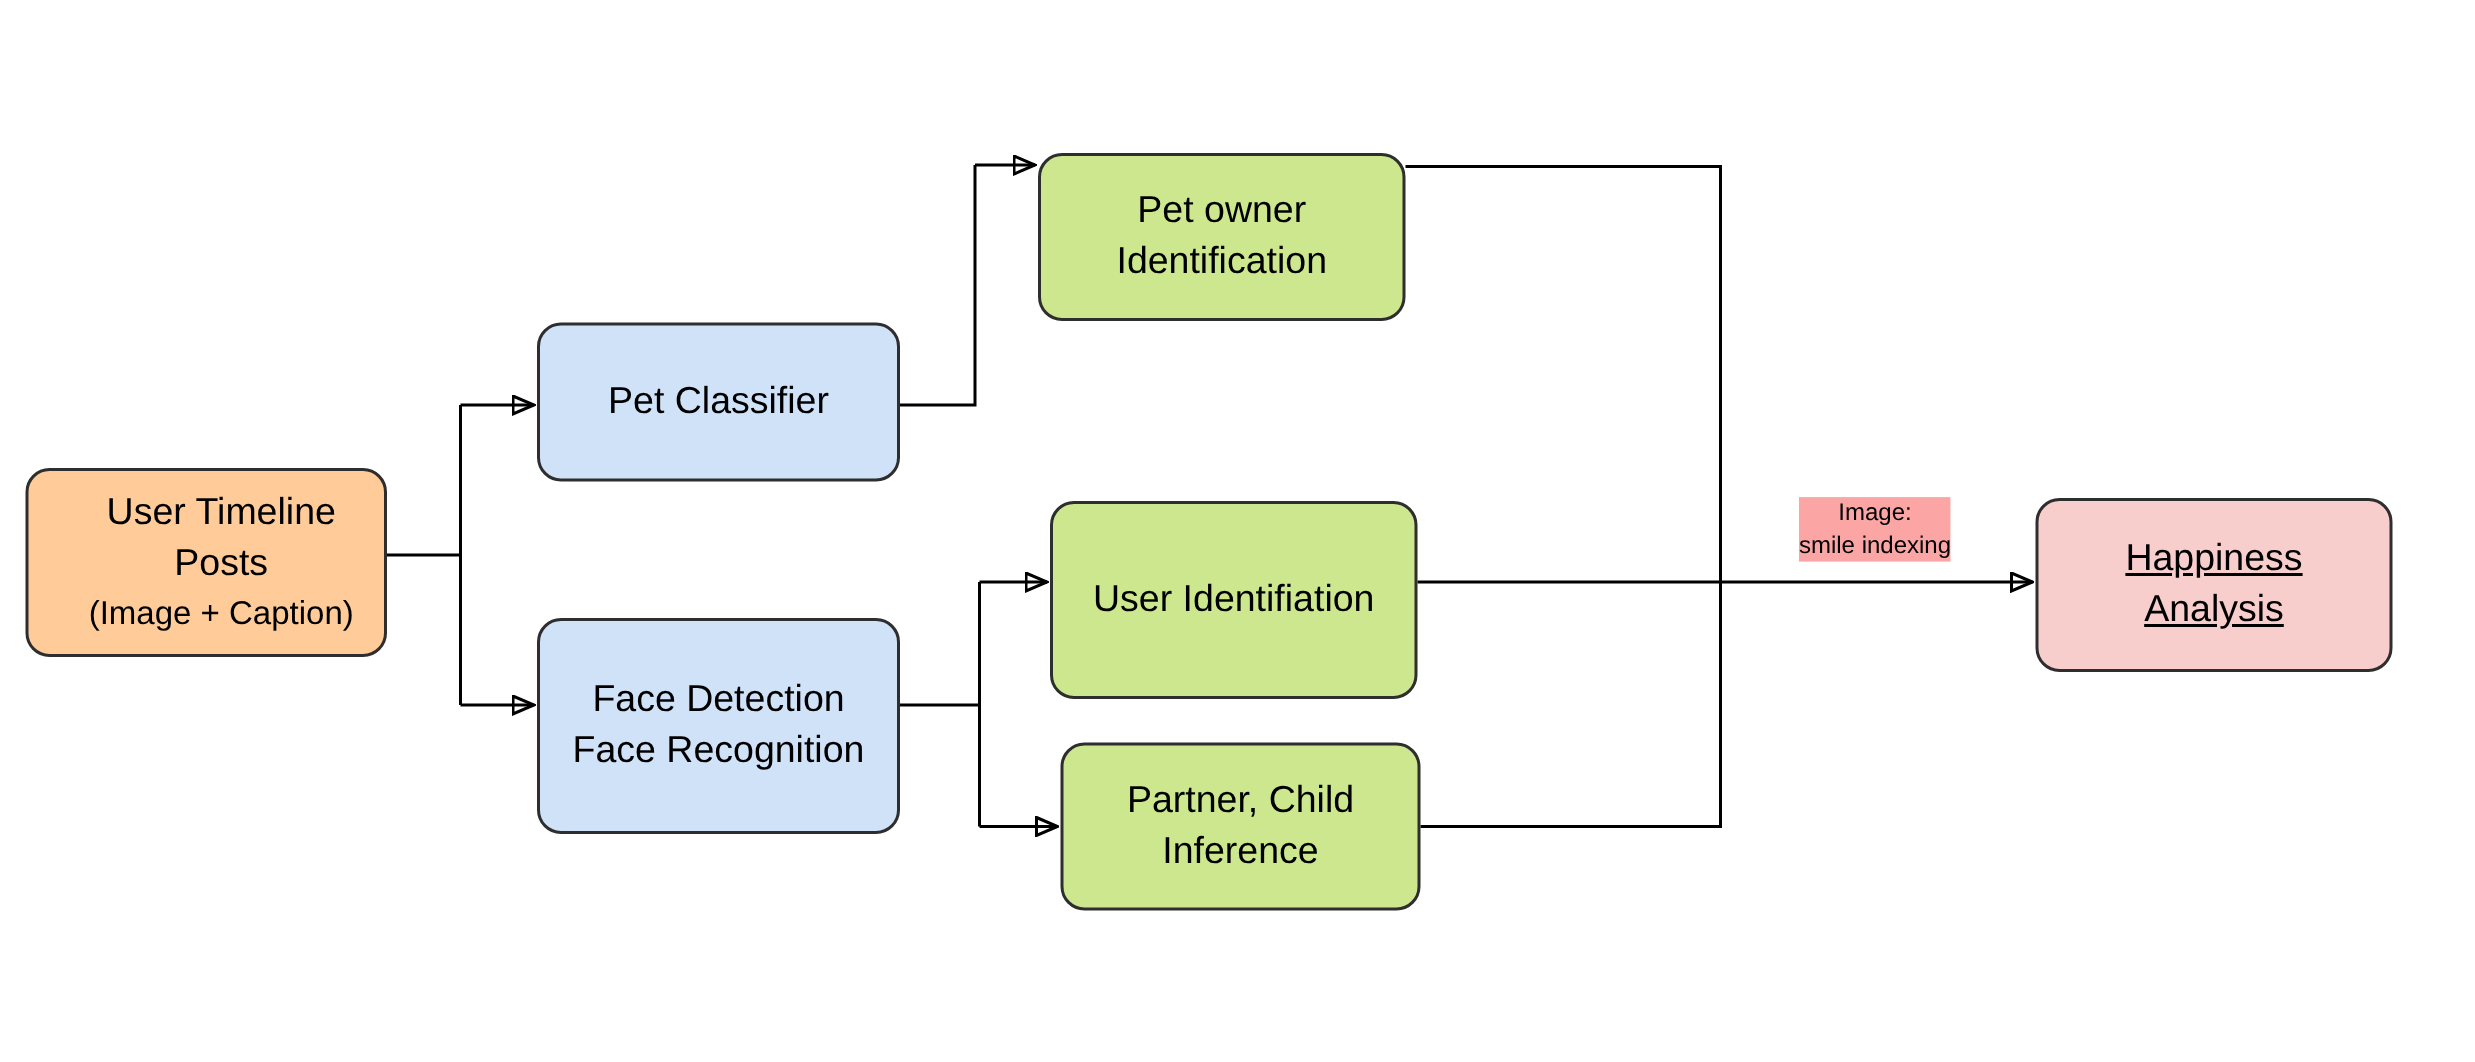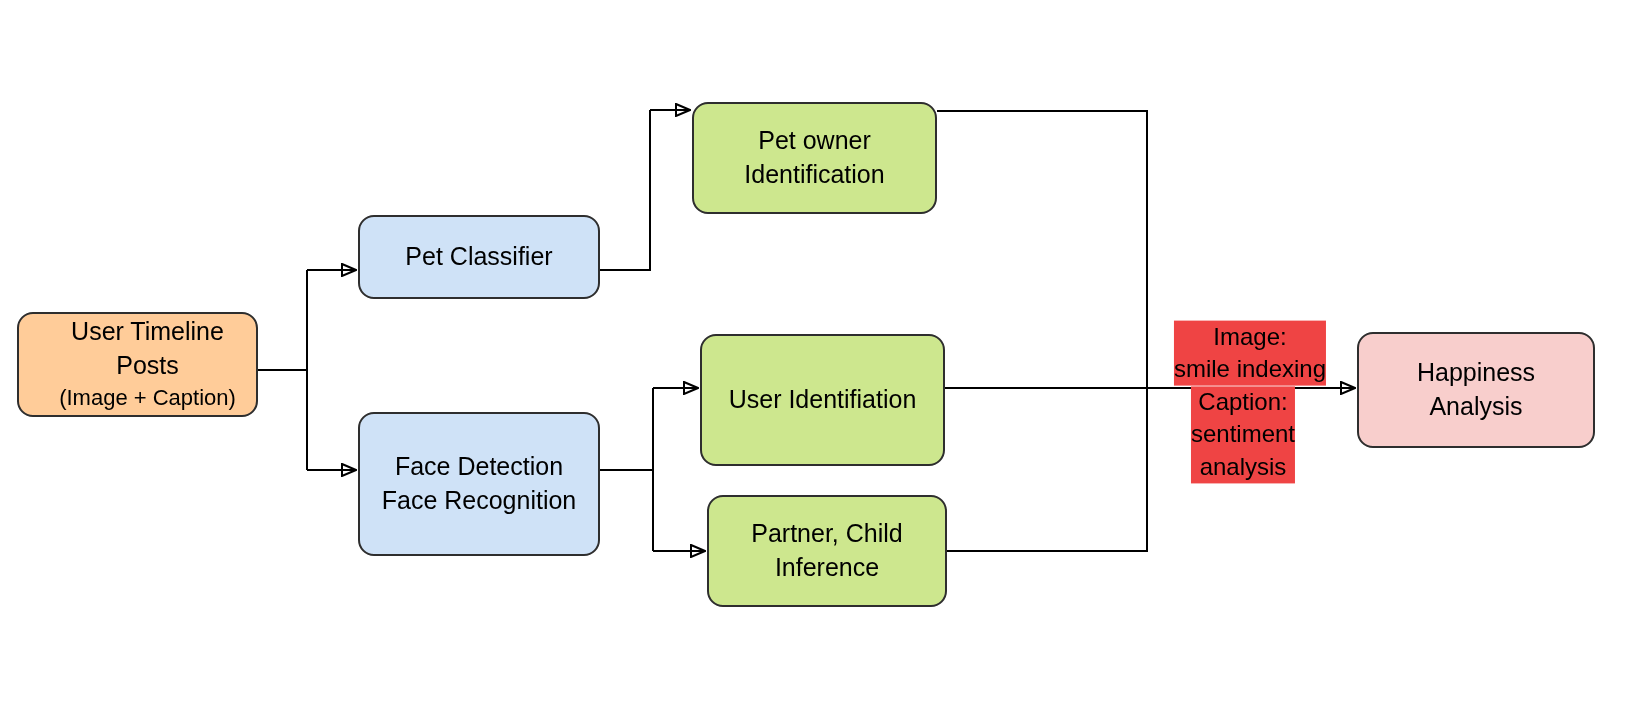--- a/index.html
+++ b/index.html
@@ -46,30 +46,30 @@
     white-space: pre-line;
   }
   .node-sublabel {
     font-size: 22px;
     line-height: 1.45;
     white-space: pre-line;
   }
   .edge-label {
     position: absolute;
     transform: translate(-50%, -50%);
-    font-size: 24px;
+    font-size: 16px;
     line-height: 1.35;
     text-align: center;
     white-space: pre-line;
     color: #000000;
-    background: #ef4444;
+    background: #fca5a5;
   }
   
-  .node-source        { left: 17px;   top: 312px; width: 241px; height: 105px; padding-left: 20px; }
-  .node-pet-classifier{ left: 358px;  top: 215px; width: 242px; height: 84px; }
+  .node-source        { left: 17px;   top: 312px; width: 241px; height: 126px; padding-left: 20px; }
+  .node-pet-classifier{ left: 358px;  top: 215px; width: 242px; height: 106px; }
   .node-face-detect   { left: 358px;  top: 412px; width: 242px; height: 144px; }
   .node-pet-owner     { left: 692px;  top: 54px;  width: 245px; height: 112px; margin-top: 48px; }
   .node-user-ident    { left: 700px;  top: 334px; width: 245px; height: 132px; }
   .node-partner-child { left: 707px;  top: 495px; width: 240px; height: 112px; text-align: center; }
   .node-happiness     { left: 1357px; top: 332px; width: 238px; height: 116px; }
   .edge-label-image   { left: 1250px; top: 353px; }
   .edge-label-caption { left: 1243px; top: 435px; }
 </style>
 </head>
 <body>
@@ -123,25 +123,22 @@
 
   <div class="node node-user-ident" style="background-color: rgb(205, 231, 142);">
     <div class="node-label">User Identifiation</div>
   </div>
 
   <div class="node node-partner-child" style="background-color: rgb(205, 231, 142);">
     <div class="node-label">Partner, Child
 Inference</div>
   </div>
 
-  <div class="node node-happiness" style="background-color: rgb(248, 206, 204);">
+  <div class="node node-happiness" style="background-color: rgb(248, 206, 204); text-decoration: underline;">
     <div class="node-label">Happiness
 Analysis</div>
   </div>
 
   <div class="edge-label edge-label-image">Image:
 smile indexing</div>
 
-  <div class="edge-label edge-label-caption">Caption:
-sentiment
-analysis</div>
 
 </div>
 
 </body></html>

